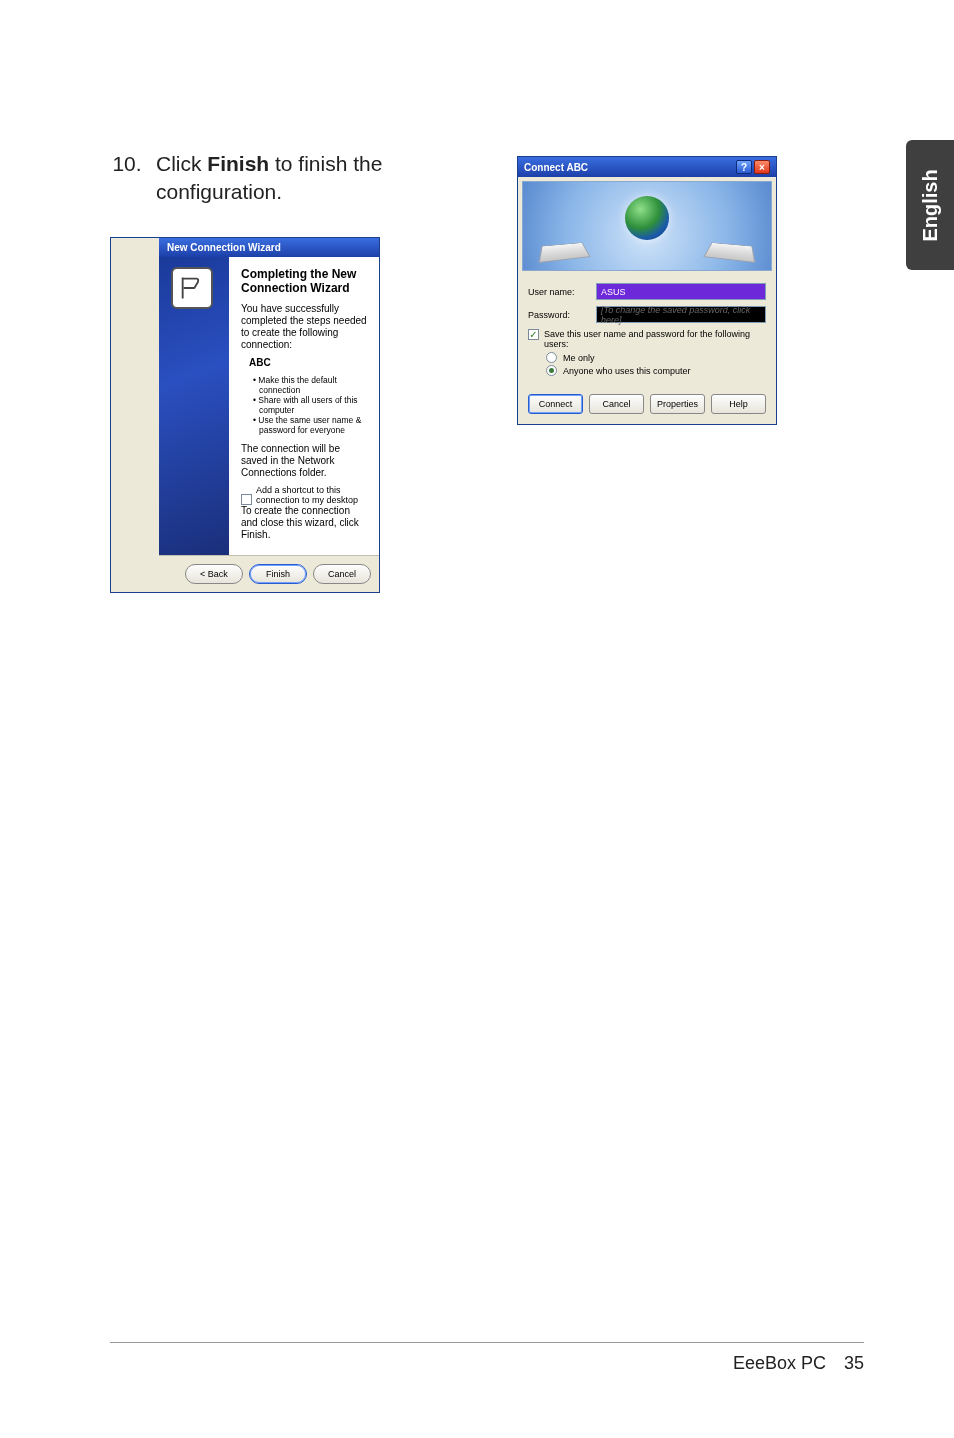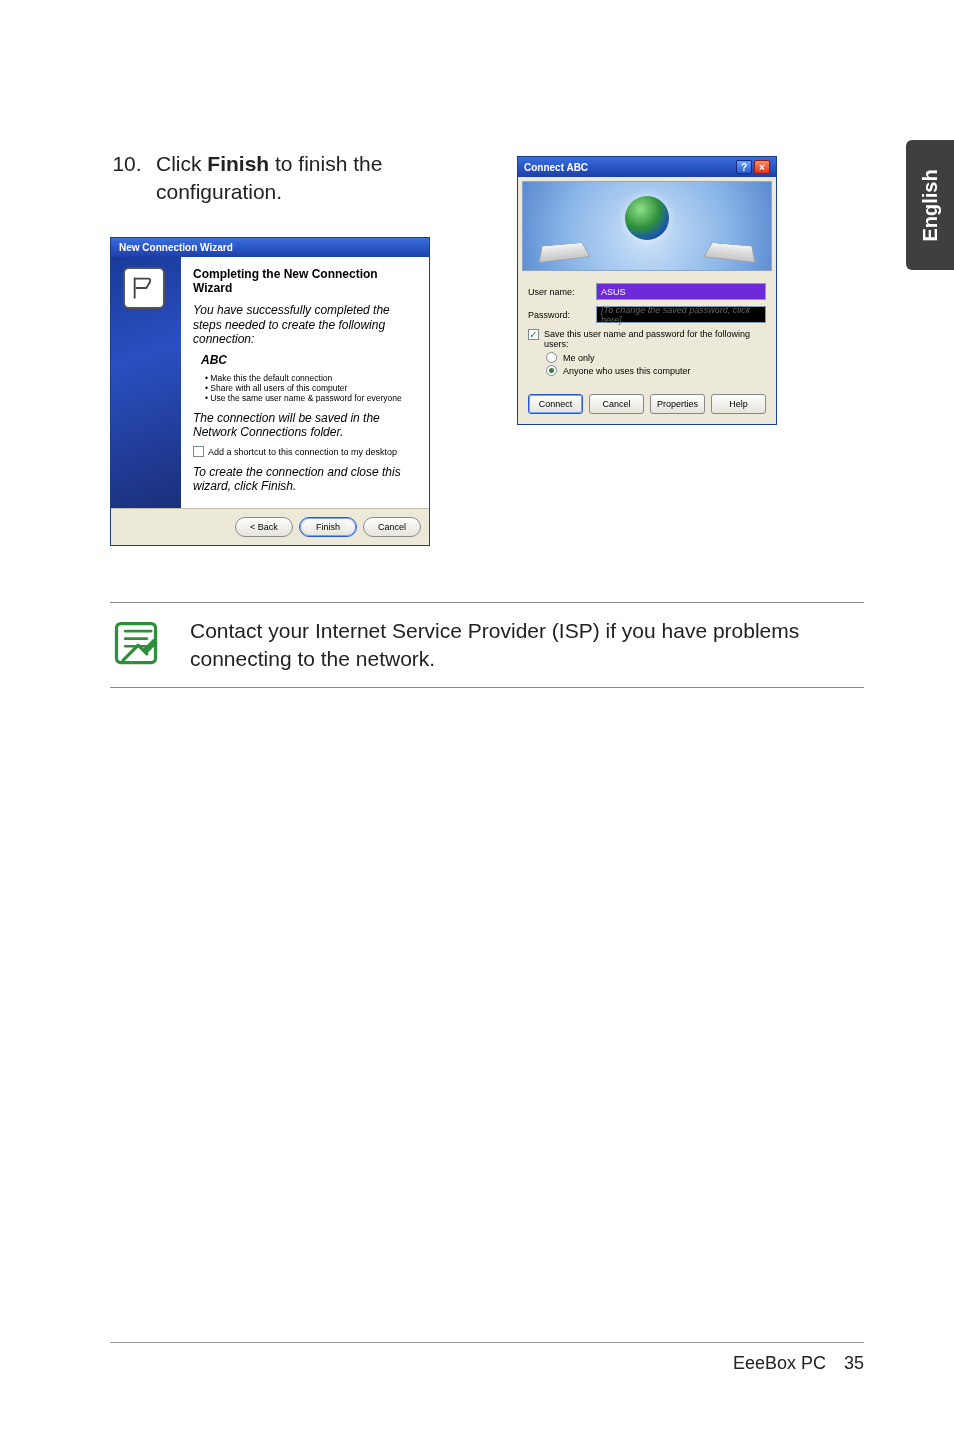--- a/index.html
+++ b/index.html
@@ -12,34 +12,34 @@
 
   .cols { display: flex; gap: 60px; }
   .col { flex: 1; }
 
   .step { display: flex; gap: 12px; font-size: 21px; line-height: 1.35; margin-bottom: 30px; }
   .step .num { min-width: 34px; text-align: center; }
   .step .txt { flex: 1; }
   .step .txt b { font-weight: 700; }
 
   
-  .wiz { width: 320px; border: 1px solid #1b3f8f; background: #ece9d8; font-family: Tahoma, sans-serif; font-size: 9px; color: #000; }
+  .wiz { width: 270px; border: 1px solid #1b3f8f; background: #ece9d8; font-family: Tahoma, sans-serif; font-size: 9px; color: #000; padding-left: 48px; }
   .wiz-title { background: linear-gradient(#3a6ee0,#1c3fa8); color: #fff; font-weight: bold; padding: 4px 8px; font-size: 10px; }
   .wiz-body { display: flex; background: #fff; }
   .wiz-side { width: 70px; background: linear-gradient(160deg,#1a3a9a 0%,#2a4fc0 40%,#1a2f7a 100%); position: relative; }
   .wiz-icon { position: absolute; top: 10px; left: 12px; width: 42px; height: 42px; border: 2px solid #555; border-radius: 6px; background: #fff; display:flex; align-items:center; justify-content:center; }
   .wiz-icon svg { width: 28px; height: 28px; }
   .wiz-main { flex: 1; padding: 10px 12px 8px 12px; }
   .wiz-h { font-weight: bold; font-size: 12px; margin-bottom: 8px; line-height:1.2; }
-  .wiz-p { font-size: 12px; margin-bottom: 6px; line-height:1.2;font-style:italic; }
+  .wiz-p { font-size: 10px; margin-bottom: 6px; line-height:1.2; }
   .wiz-bold { font-weight: bold; margin-left: 8px; }
   .wiz-bullets { margin: 2px 0 8px 18px; font-size: 8.5px; }
   .wiz-bullets li { list-style: none; text-indent: -6px; }
   .wiz-bullets li::before { content: "• "; }
-  .wiz-chk { display:flex; align-items:flex-end; gap:4px; margin-bottom:8px; font-size:9px; }
+  .wiz-chk { display:flex; align-items:flex-end; gap:4px; font-size:9px; }
   .wiz-chk .box { width:11px; height:11px; border:1px solid #7a8a9a; background:#fff; flex-shrink:0; }
   .wiz-foot { background:#ece9d8; border-top:1px solid #c4c0b0; padding:8px; display:flex; justify-content:flex-end; gap:6px; }
   .wiz-btn { min-width:58px; height:20px; border:1px solid #888; border-radius:10px; background:linear-gradient(#fefefe,#e6e4da); font-size:9px; display:flex; align-items:center; justify-content:center; }
   .wiz-btn.primary { border:1px solid #2a5bd0; box-shadow: inset 0 0 0 1px #6fa3ff; }
 
   
   .dlg { width: 260px; border:1px solid #1b3f8f; background:#ece9d8; font-family: Tahoma, sans-serif; font-size:9px; color:#000; margin-top: 6px; }
   .dlg-title { background: linear-gradient(#3a6ee0,#1c3fa8); color:#fff; font-weight:bold; padding:3px 6px; font-size:10px; display:flex; align-items:center; justify-content:space-between; }
   .dlg-tbtns { display:flex; gap:2px; }
   .tbtn { width:16px; height:14px; border:1px solid #0e2b7a; background:linear-gradient(#6fa3ff,#2a5bd0); color:#fff; font-size:10px; display:flex; align-items:center; justify-content:center; font-weight:bold; border-radius:2px; }
@@ -168,32 +168,19 @@
         <div class="dlg-foot">
           <div class="dlg-btn primary">Connect</div>
           <div class="dlg-btn">Cancel</div>
           <div class="dlg-btn">Properties</div>
           <div class="dlg-btn">Help</div>
         </div>
       </div>
     </div>
   </div>
 
-  <div class="note-wrap">
-    <div class="note">
-      <div class="note-icon">
-        <svg viewBox="0 0 48 48">
-          <rect x="6" y="6" width="36" height="36" rx="4" fill="none" stroke="#2e8f3a" stroke-width="3"></rect>
-          <path d="M14 13 L38 13 M14 20 L34 20 M14 27 L34 27" stroke="#2e8f3a" stroke-width="2.5" stroke-linecap="round"></path>
-          <path d="M12 40 L26 26 L34 34" stroke="#2e8f3a" stroke-width="3" fill="none" stroke-linecap="round" stroke-linejoin="round"></path>
-          <path d="M30 30 L40 20 L44 24 L34 34 Z" fill="#2e8f3a"></path>
-        </svg>
-      </div>
-      <div class="note-text">Contact your Internet Service Provider (ISP) if you have problems connecting to the network.</div>
-    </div>
-  </div>
 
   <div class="footer">
     <span>EeeBox PC</span>
     <span>35</span>
   </div>
 
 </div>
 
 </body></html>

